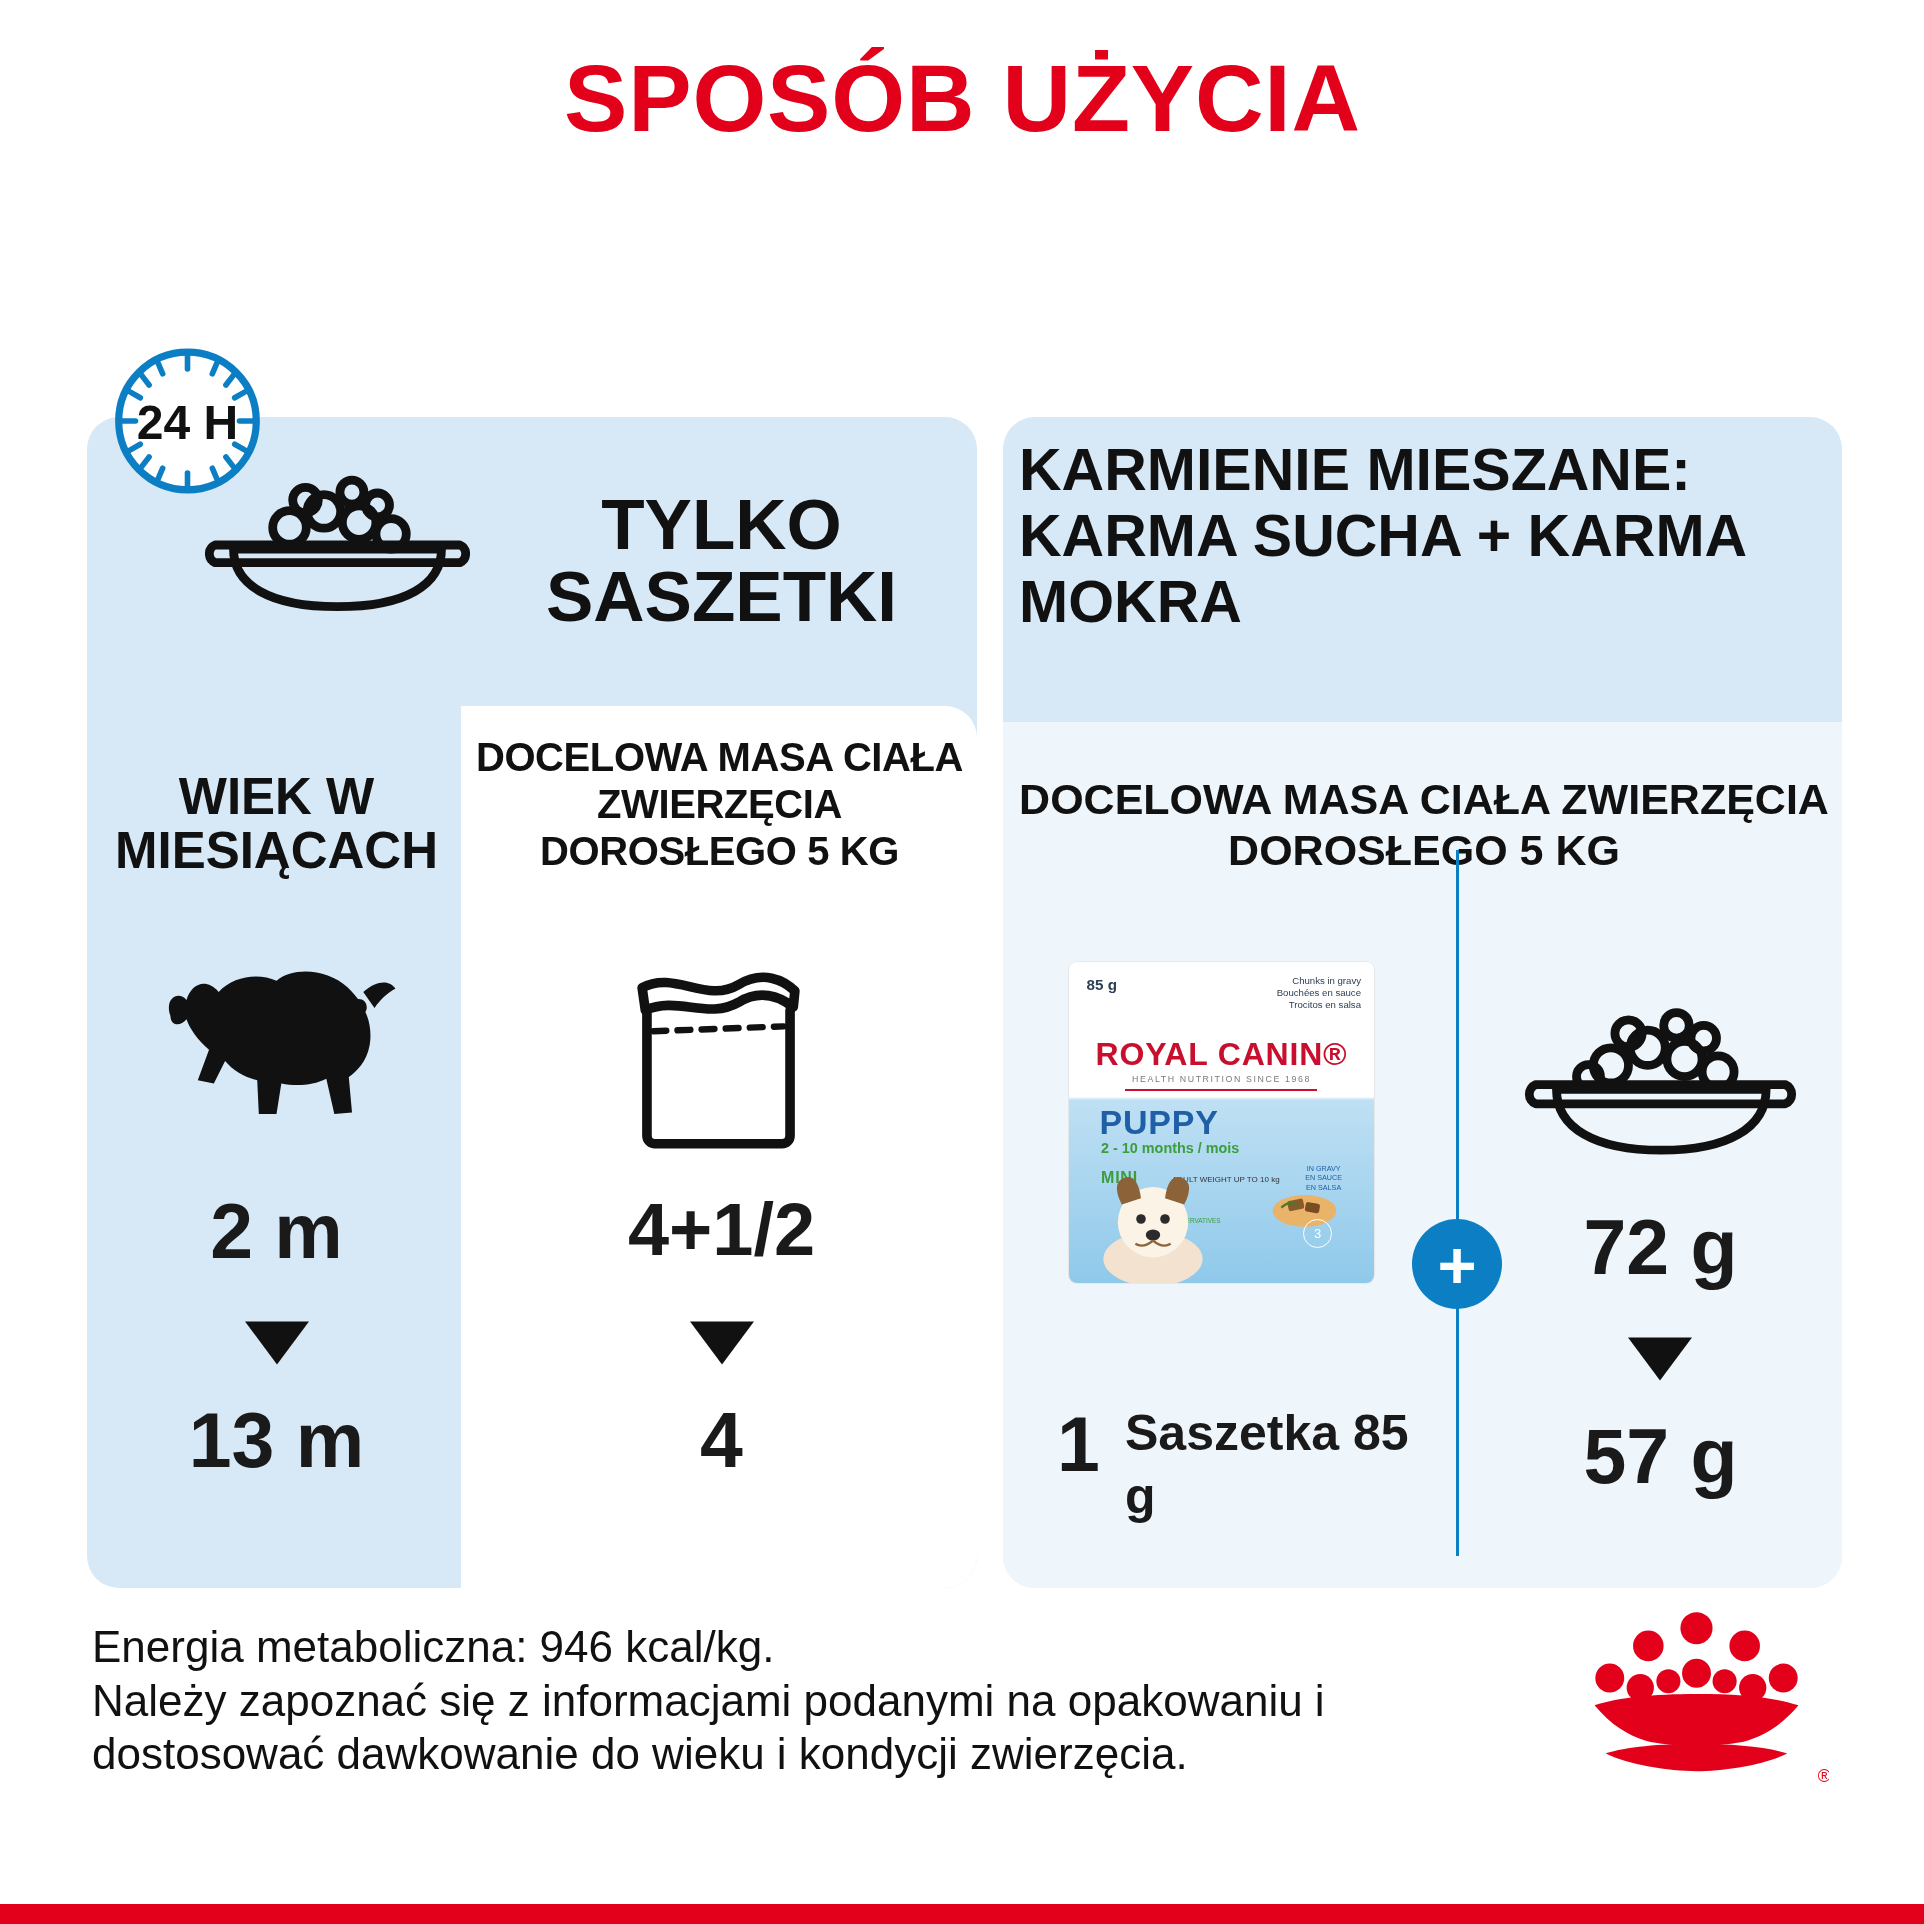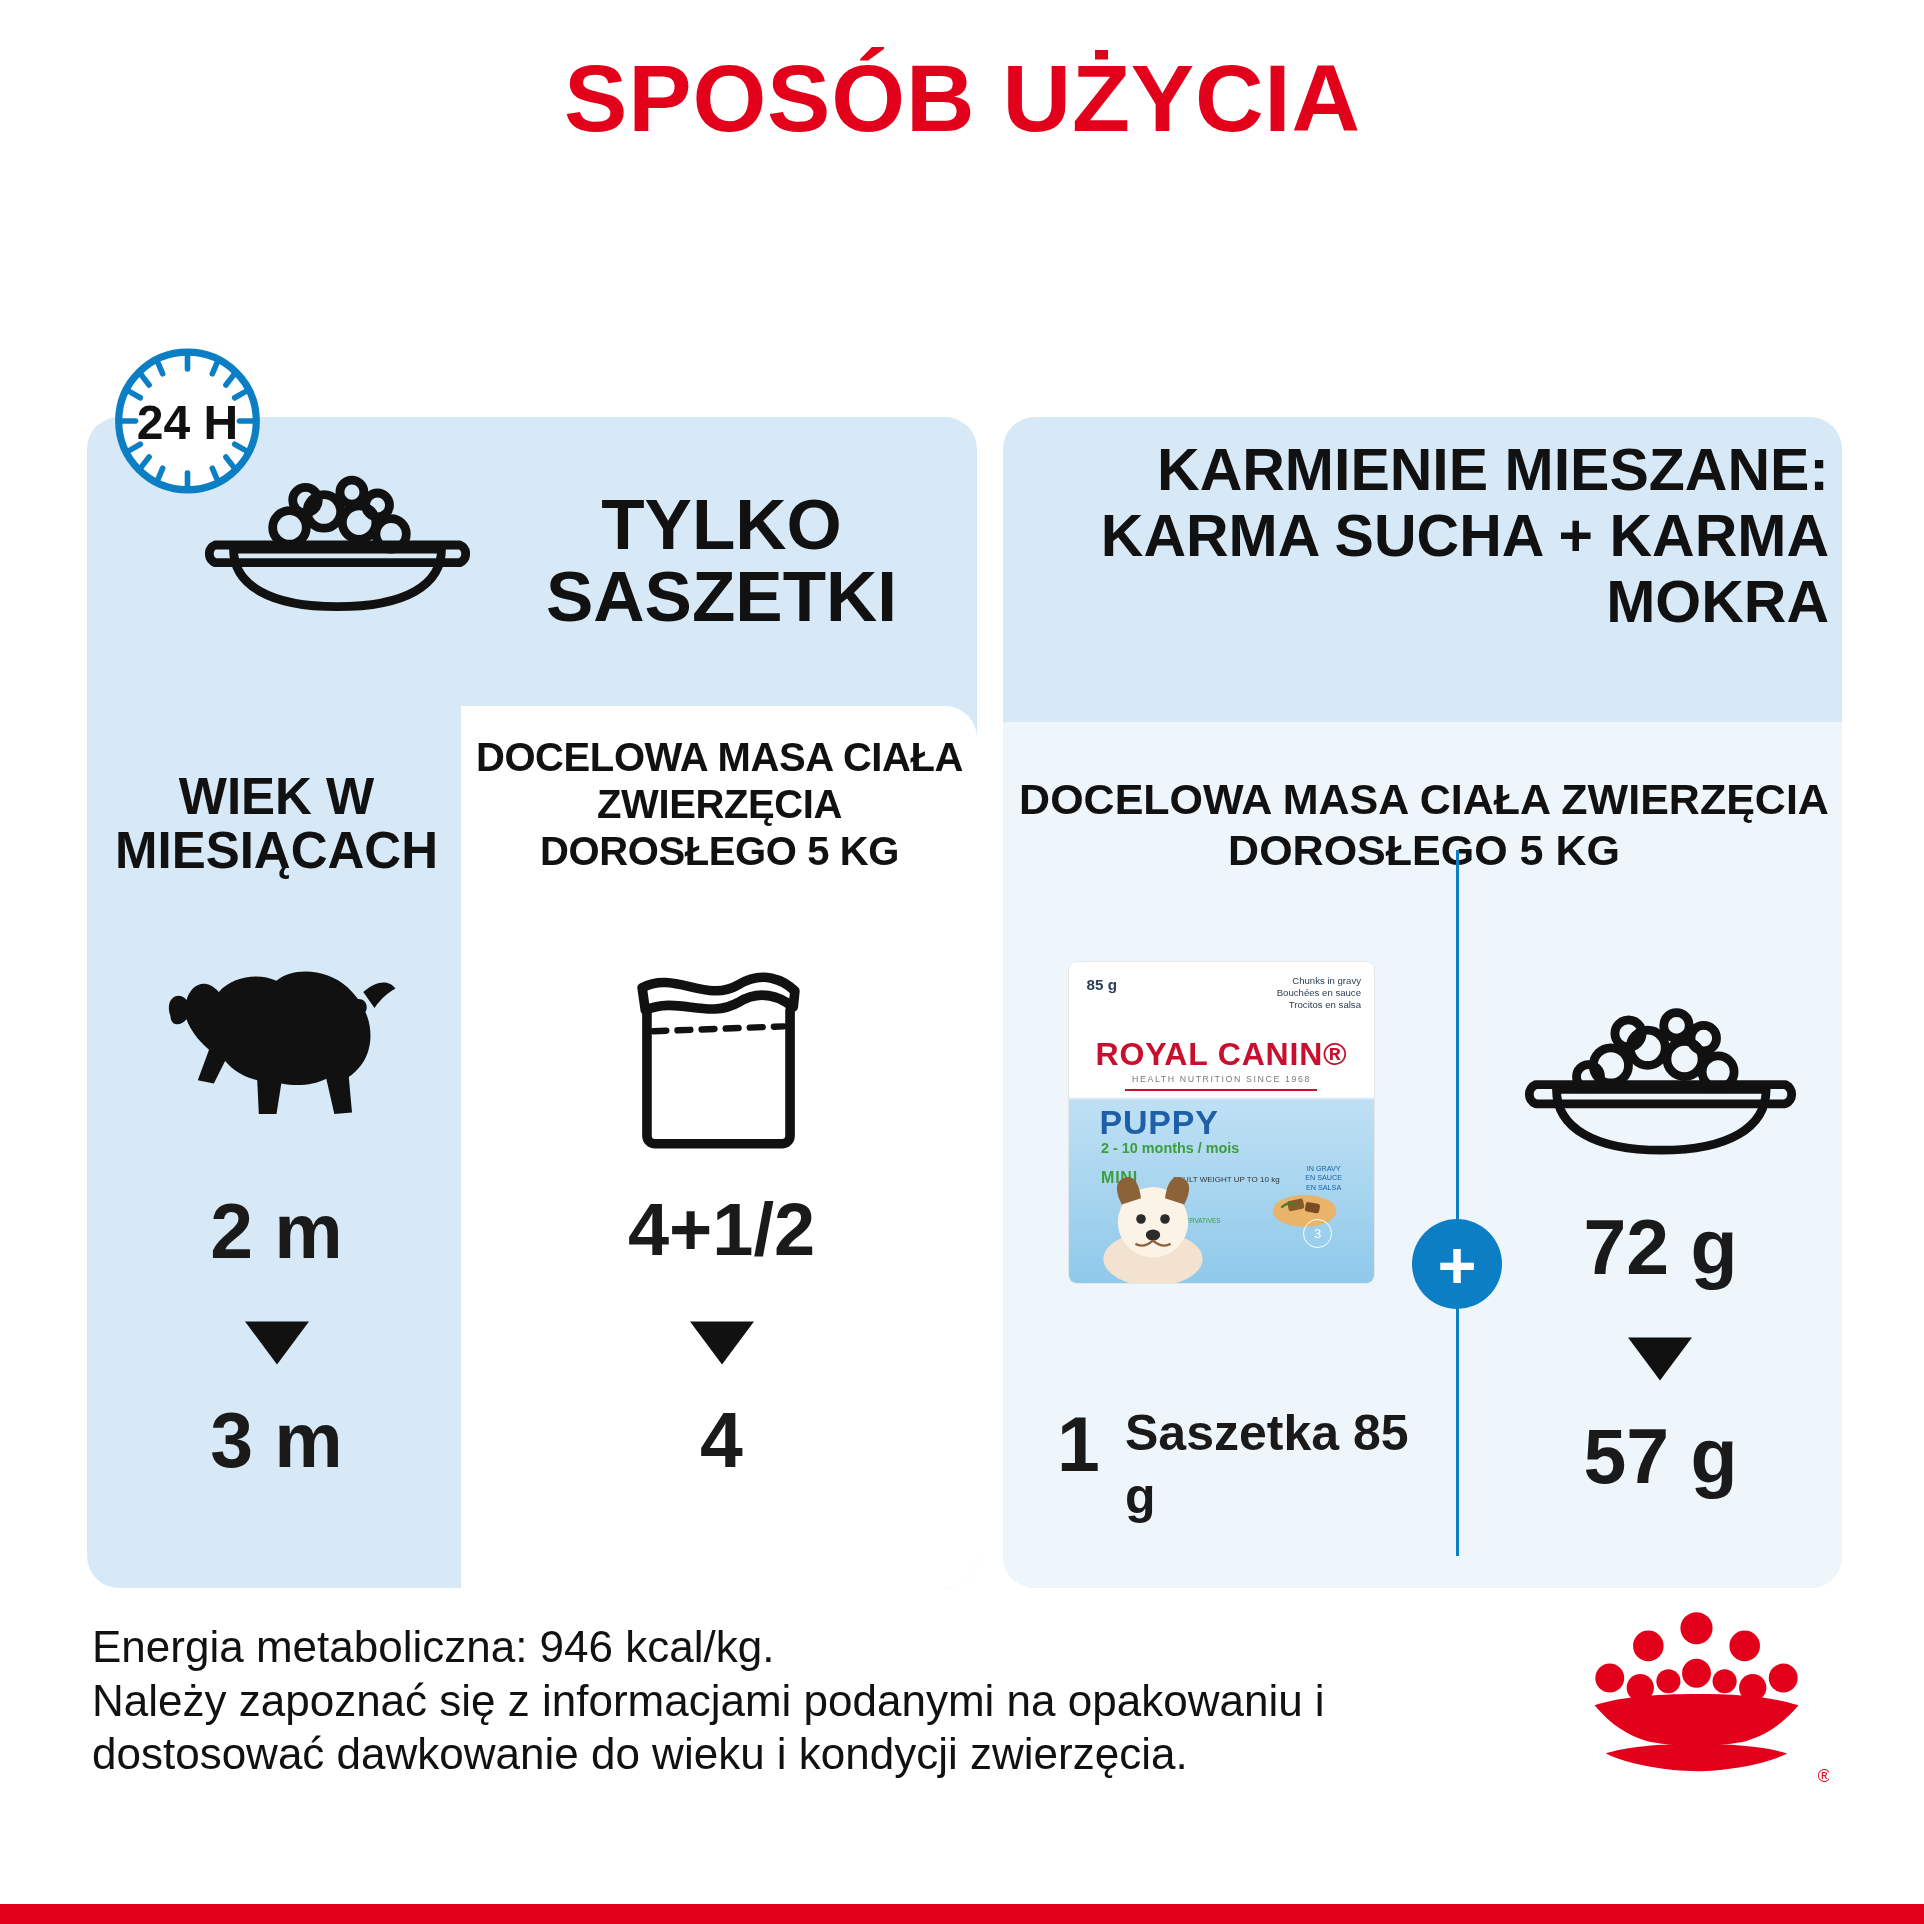--- a/index.html
+++ b/index.html
@@ -200,21 +200,21 @@
     font-size: 77px;
     font-weight: bold;
   }
 
   
   .karmienie {
     position: absolute;
     left: 1019px;
     top: 437px;
     width: 810px;
-    text-align: right;
+    text-align: left;
     font-size: 59px;
     line-height: 1.12;
     font-weight: bold;
     color: #111;
   }
   .docelowa-right {
     position: absolute;
     left: 1015px;
     top: 774px;
     width: 818px;
@@ -469,21 +469,21 @@
       <path fill="#111" d="M258 62 C276 46 292 48 298 58 C290 62 280 70 272 82 Z"></path>
     </svg>
   </div>
 
   <div class="val-2m">2 m</div>
   <div class="arrow-left-1">
     <svg viewBox="0 0 90 70" width="72" height="56">
         <polygon points="5,8 85,8 45,62" fill="#111"></polygon>
       </svg>
   </div>
-  <div class="val-10m">3 m</div>
+  <div class="val-10m">13 m</div>
 
   <div class="pouch-icon">
     <svg viewBox="0 0 250 260" width="201" height="209">
       <g fill="none" stroke="#111" stroke-width="12" stroke-linejoin="round" stroke-linecap="round">
         <path d="M30 52 C70 30 110 72 150 48 C180 30 206 42 220 56 L218 76 C200 62 176 54 150 70
                  C112 92 74 62 34 80 Z"></path>
         <path d="M36 84 L36 236 a10 10 0 0 0 10 10 h158 a10 10 0 0 0 10 -10 L214 80"></path>
       </g>
       <g stroke="#111" stroke-width="8" stroke-dasharray="16 14" stroke-linecap="round">
         <line x1="44" y1="106" x2="206" y2="100"></line>

